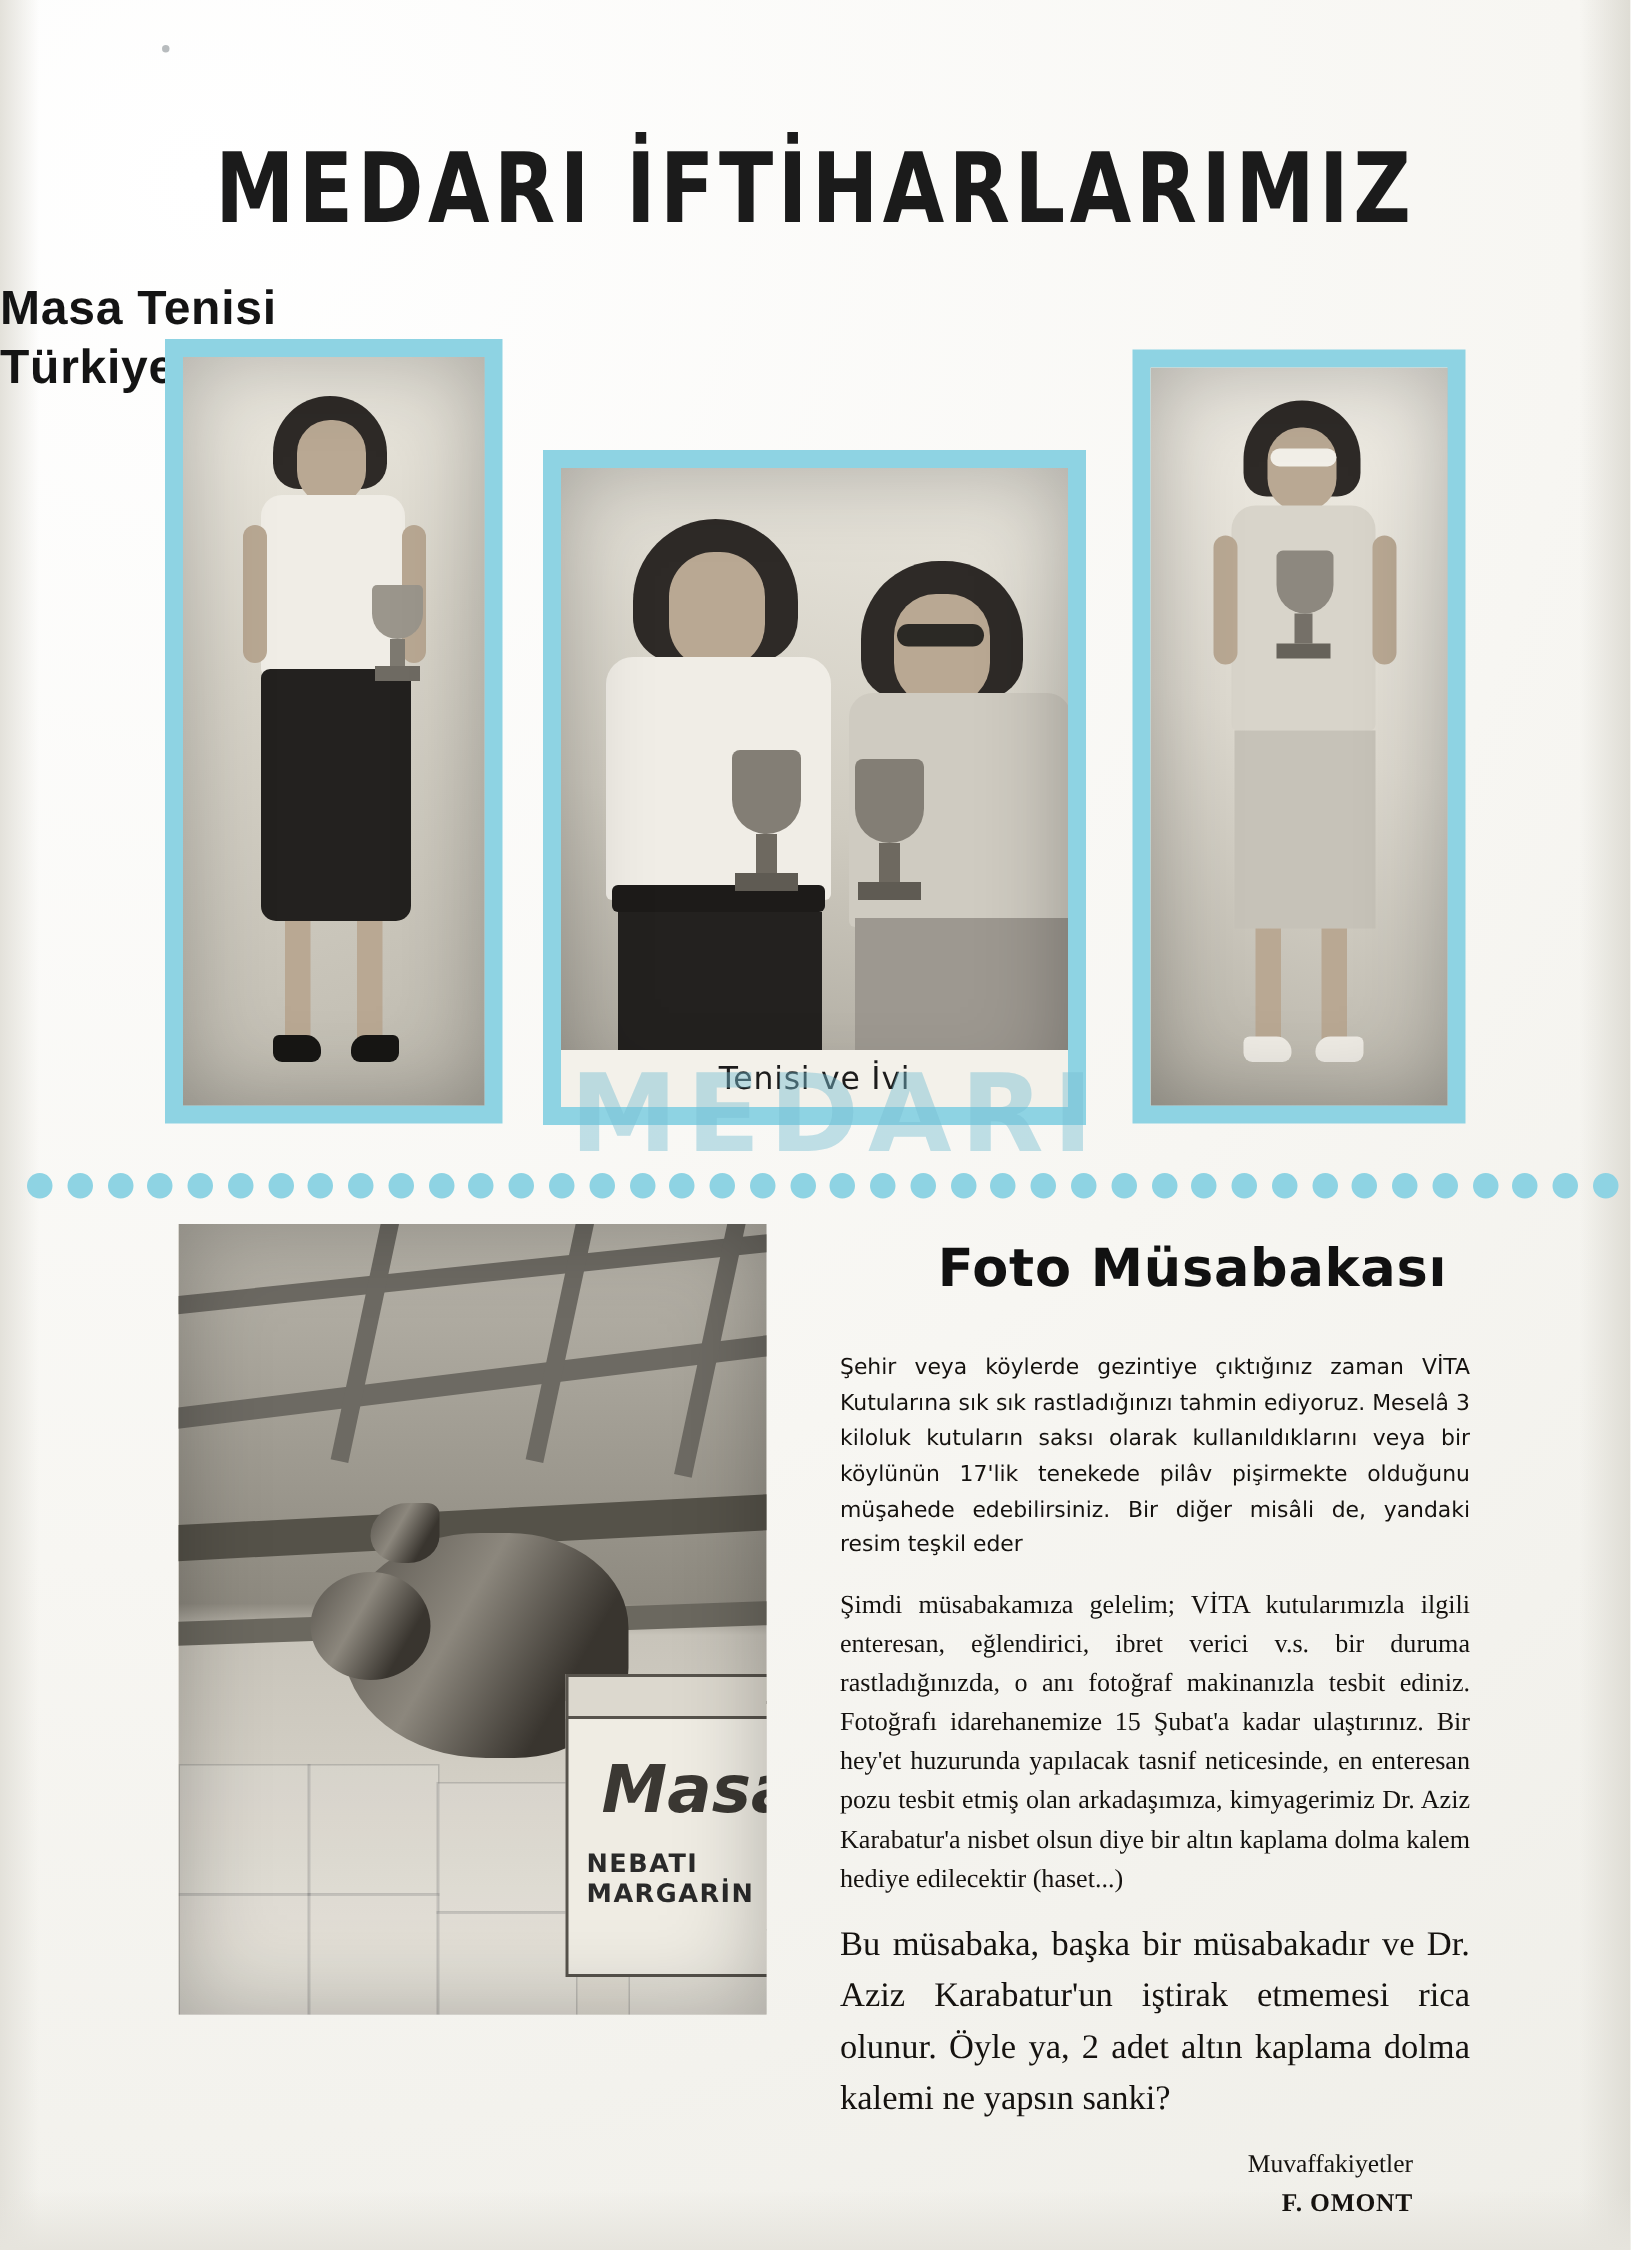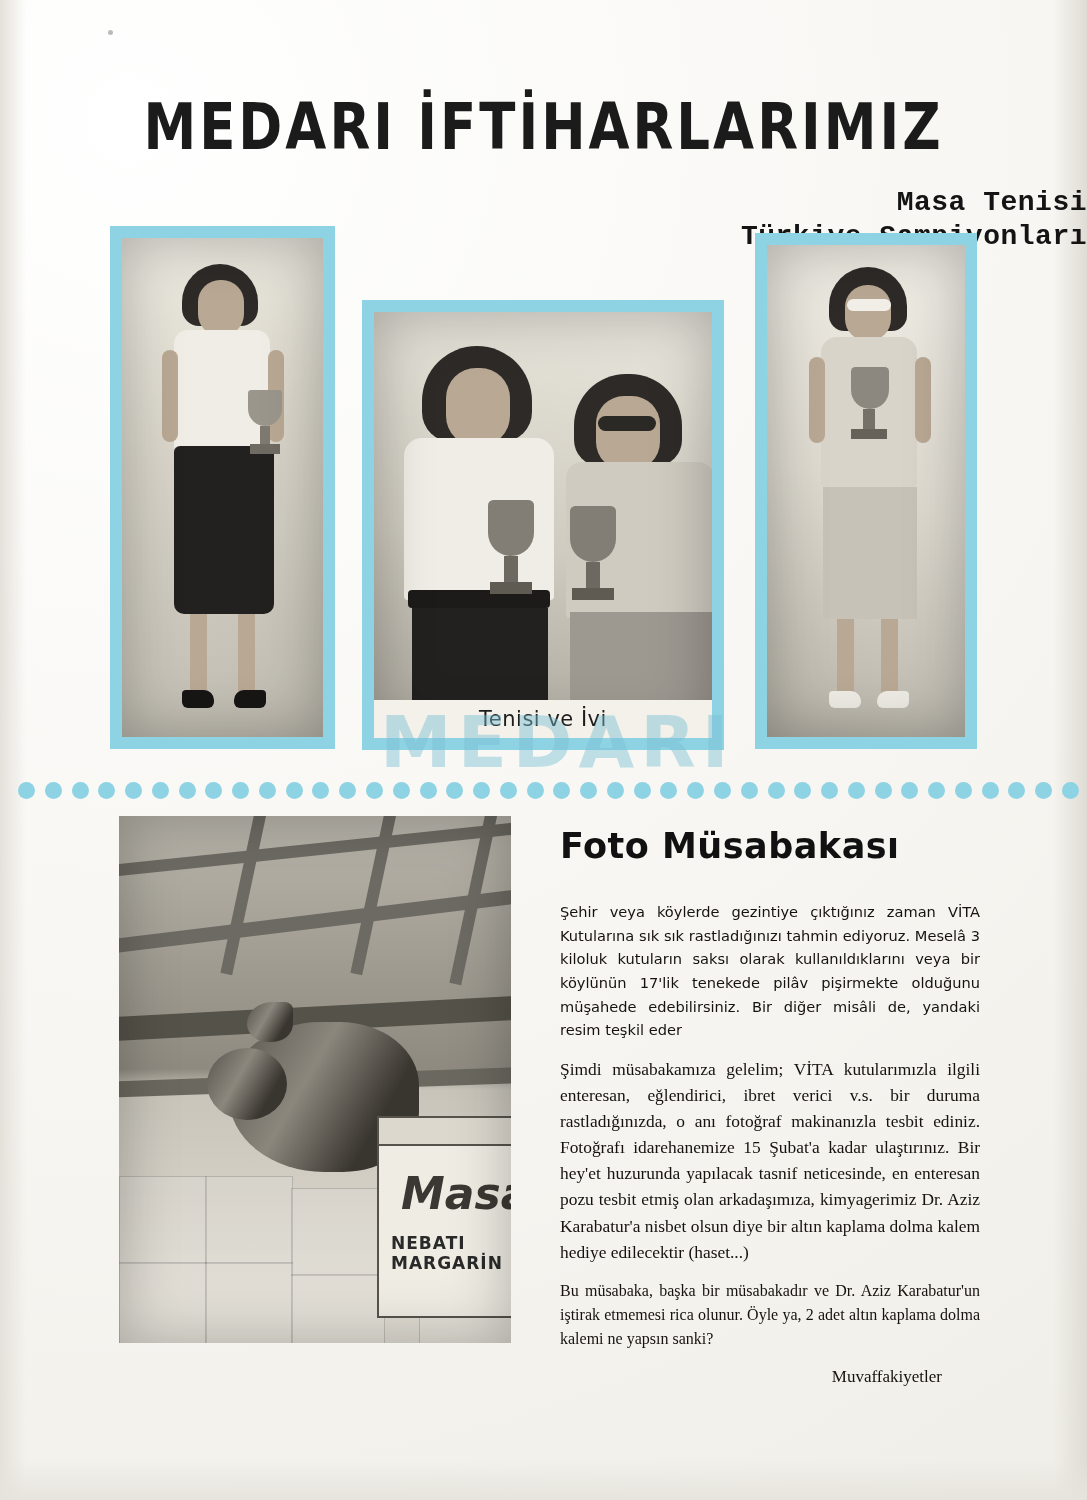--- a/index.html
+++ b/index.html
@@ -29,24 +29,24 @@
   .title{
     position:absolute;left:0;right:0;top:96px;text-align:center;
     font-family:"DejaVu Sans", sans-serif;
     font-weight:bold;
     font-size:53px;
     letter-spacing:3px;
     color:#1b1b1b;
     transform:scaleY(1.22);
   }
   .subtitle{
-    position:absolute;left:0;right:0;top:186px;text-align:right;
-    font-family:Liberation Mono, monospace;
+    position:absolute;left:0;right:0;top:186px;text-align:left;
+    font-family:Liberation Sans, sans-serif;
     font-weight:bold;
-    font-size:28px;
+    font-size:32px;
     line-height:1.22;
     color:#141414;
     letter-spacing:.5px;
   }
 
   
   .frame{
     position:absolute;
     background:#8ed3e3;
     padding:12px;
@@ -101,30 +101,30 @@
   .pool{position:absolute;inset:0;background:linear-gradient(180deg,#b9b5ab 0%,#9e9a90 30%,#8e8a80 48%,#c8c4ba 52%,#e3dfd5 100%);}
   .rail{position:absolute;background:#6d6a63;}
   .tile{position:absolute;background:rgba(255,255,255,.12);border:1px solid rgba(80,80,80,.25);}
   .cat{position:absolute;border-radius:48% 42% 40% 50%;background:linear-gradient(120deg,#57534c,#8c877d 40%,#39352f 75%);}
   .tin{position:absolute;background:#efece3;border:2px solid #57534c;}
   .tinlabel{position:absolute;font-family:"DejaVu Sans",sans-serif;color:#2a2a2a;}
 
   .foto-title{
     position:absolute;left:560px;top:826px;width:470px;
     font-family:"DejaVu Sans", sans-serif;font-weight:bold;
-    font-size:35px;color:#111;letter-spacing:.5px;
+    font-size:35px;text-align:center;color:#111;letter-spacing:.5px;
   }
   .body{
     position:absolute;left:560px;top:900px;width:420px;
     font-family:"Liberation Serif", serif;
     color:#15120f;
   }
   .p1{font-size:14.6px;line-height:1.62;text-align:justify;font-family:"DejaVu Sans",sans-serif;}
   .p2{margin-top:14px;font-size:17.4px;line-height:1.5;text-align:justify;}
-  .p3{margin-top:14px;font-size:16px;line-height:1.5;text-align:justify;}
+  .p3{margin-top:14px;font-size:23px;line-height:1.5;text-align:justify;}
   .sign1{margin-top:16px;text-align:right;font-size:17px;padding-right:38px;}
   .sign2{margin-top:6px;text-align:right;font-size:17px;font-weight:bold;padding-right:38px;letter-spacing:.5px;}
 </style>
 </head>
 <body>
 
 <div class="page">
   <div class="edge-left"></div>
   <div class="edge-right"></div>
   <div class="edge-bottom"></div>
@@ -279,14 +279,15 @@
     <div class="tinlabel" style="left:272px;top:417px;font-size:17px;font-weight:bold;letter-spacing:1px;">NEBATI MARGARİN</div>
     <div class="vig"></div>
   </div>
 
   <div class="foto-title">Foto Müsabakası</div>
   <div class="body">
     <div class="p1">Şehir veya köylerde gezintiye çıktığınız zaman VİTA Kutularına sık sık rastladığınızı tahmin ediyoruz. Meselâ 3 kiloluk kutuların saksı olarak kullanıldıklarını veya bir köylünün 17'lik tenekede pilâv pişirmekte olduğunu müşahede edebilirsiniz. Bir diğer misâli de, yandaki resim teşkil eder</div>
     <div class="p2">Şimdi müsabakamıza gelelim; VİTA kutularımızla ilgili enteresan, eğlendirici, ibret verici v.s. bir duruma rastladığınızda, o anı fotoğraf makinanızla tesbit ediniz. Fotoğrafı idarehanemize 15 Şubat'a kadar ulaştırınız. Bir hey'et huzurunda yapılacak tasnif neticesinde, en enteresan pozu tesbit etmiş olan arkadaşımıza, kimyagerimiz Dr. Aziz Karabatur'a nisbet olsun diye bir altın kaplama dolma kalem hediye edilecektir (haset...)</div>
     <div class="p3">Bu müsabaka, başka bir müsabakadır ve Dr. Aziz Karabatur'un iştirak etmemesi rica olunur. Öyle ya, 2 adet altın kaplama dolma kalemi ne yapsın sanki?</div>
     <div class="sign1">Muvaffakiyetler</div>
+    <div class="sign2">F. OMONT</div>
   </div>
 </div>
 
 </body></html>

